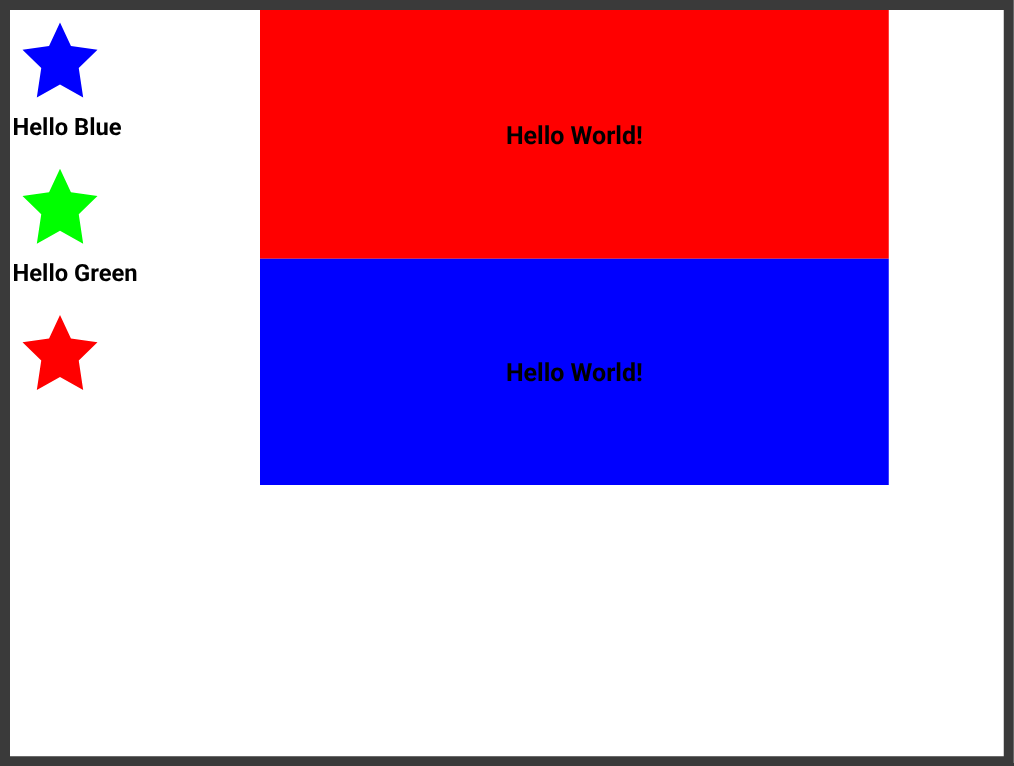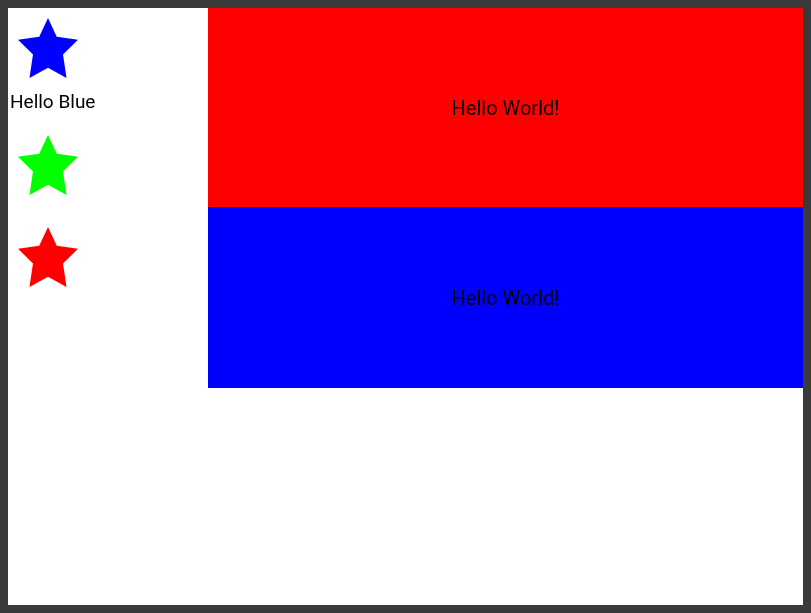--- a/index.html
+++ b/index.html
@@ -12,20 +12,21 @@
       width: 811px;
       height: 613px;
       padding: 8px;
       font-family: -apple-system, BlinkMacSystemFont, "Segoe UI", Roboto, Helvetica, Arial, sans-serif;
     }
     .canvas {
       background: #ffffff;
       width: 795px;
       height: 597px;
       position: relative;
+      font-weight: bold;
     }
     .sidebar {
       position: absolute;
       left: 0;
       top: 0;
       width: 200px;
       padding-top: 4px;
     }
     .star-item {
       margin-bottom: 16px;
@@ -36,21 +37,21 @@
     }
     .star-label {
       font-size: 19px;
       color: #000;
       margin-left: 2px;
       margin-top: 2px;
     }
     .panel {
       position: absolute;
       left: 200px;
-      width: 595px;
+      width: 503px;
       display: flex;
       align-items: center;
       justify-content: center;
       font-size: 20px;
       color: #000;
     }
     .panel-red {
       top: 0;
       height: 199px;
       background: #ff0000;
@@ -76,20 +77,21 @@
       </span>
       <div class="star-label">Hello Blue</div>
     </div>
 
     <div class="star-item">
       <span class="star-icon">
         <svg width="72" height="72" viewBox="0 0 24 24">
           <path d="M12 2l2.92 6.26L22 9.27l-5 4.87L18.18 22 12 18.56 5.82 22 7 14.14l-5-4.87 7.08-1.01L12 2z" fill="#00ff00"></path>
         </svg>
       </span>
+      <div class="star-label">Hello Green</div>
     </div>
 
     <div class="star-item">
       <span class="star-icon">
         <svg width="72" height="72" viewBox="0 0 24 24">
           <path d="M12 2l2.92 6.26L22 9.27l-5 4.87L18.18 22 12 18.56 5.82 22 7 14.14l-5-4.87 7.08-1.01L12 2z" fill="#ff0000"></path>
         </svg>
       </span>
     </div>
 

